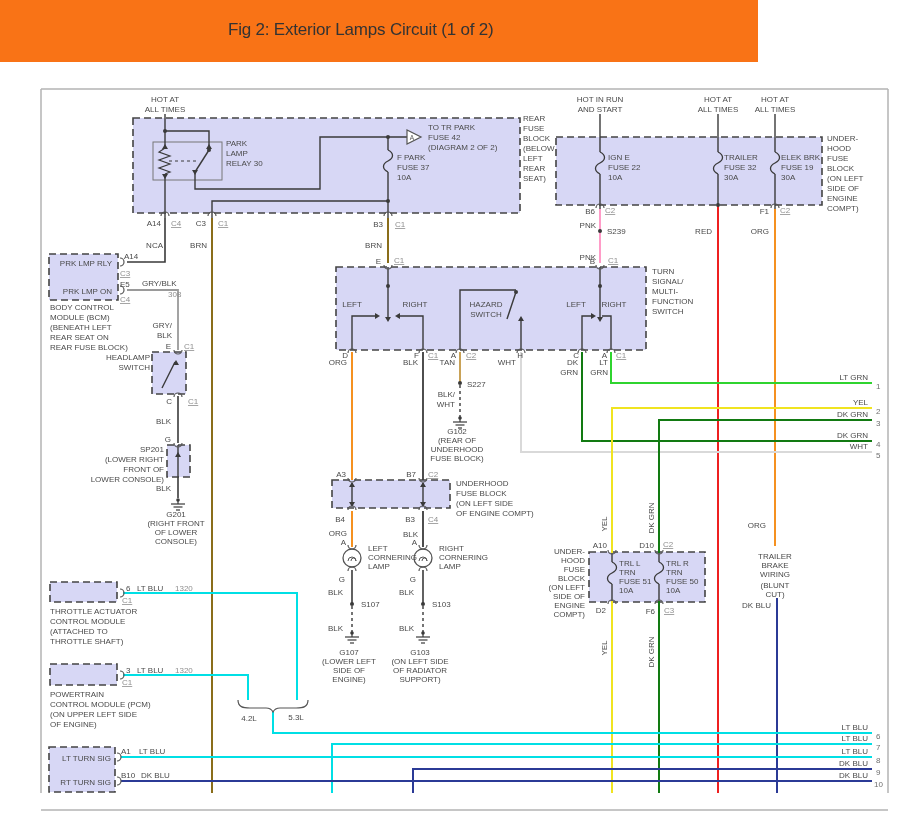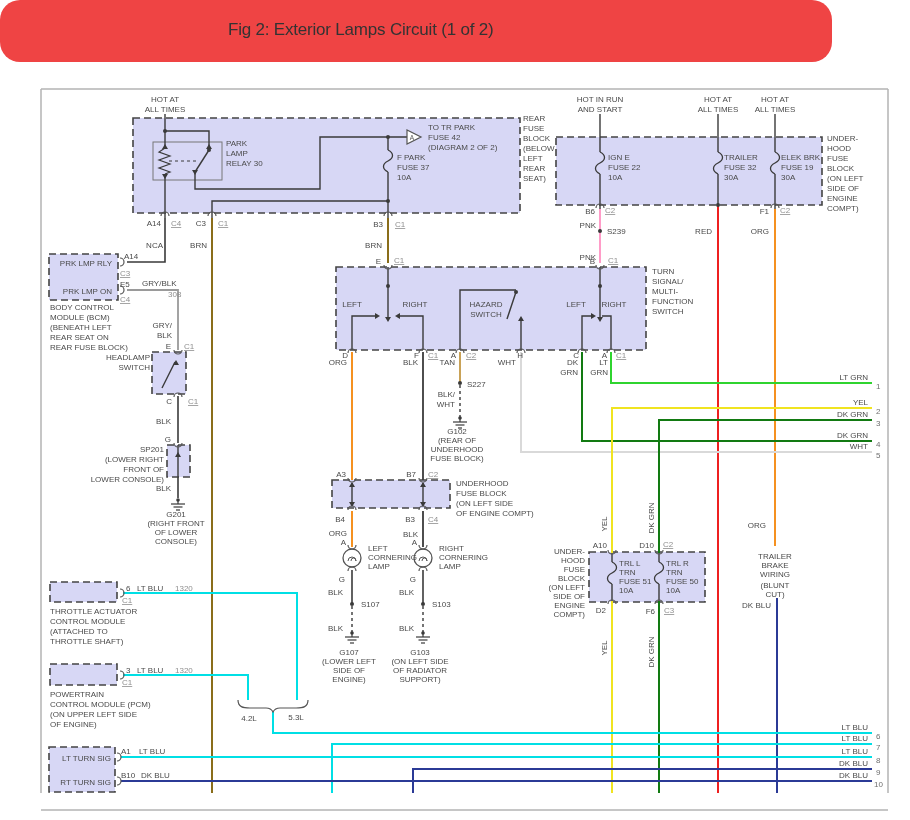--- a/index.html
+++ b/index.html
@@ -1,18 +1,18 @@
 <!DOCTYPE html>
 <html><head>
 <meta charset="utf-8">
 <style>
   html,body{margin:0;padding:0;background:#ffffff;}
   .stage{position:relative;width:910px;height:820px;background:#fff;overflow:hidden;
          font-family:"Liberation Sans",sans-serif;}
-  .titlebar{position:absolute;left:0;top:0;width:832px;height:62px;background:#ef4444;border-radius:20px;}
+  .titlebar{position:absolute;left:0;top:0;width:758px;height:62px;background:#f97316;}
   .titlebar span{position:absolute;left:228px;top:20px;font-size:17px;color:#333;letter-spacing:-0.2px;}
   svg text{font-family:"Liberation Sans",sans-serif;}
 </style>
 </head>
 <body>
 
 <div class="stage">
   <div class="titlebar">
     <span>Fig 2: Exterior Lamps Circuit (1 of 2)</span>
   </div>

